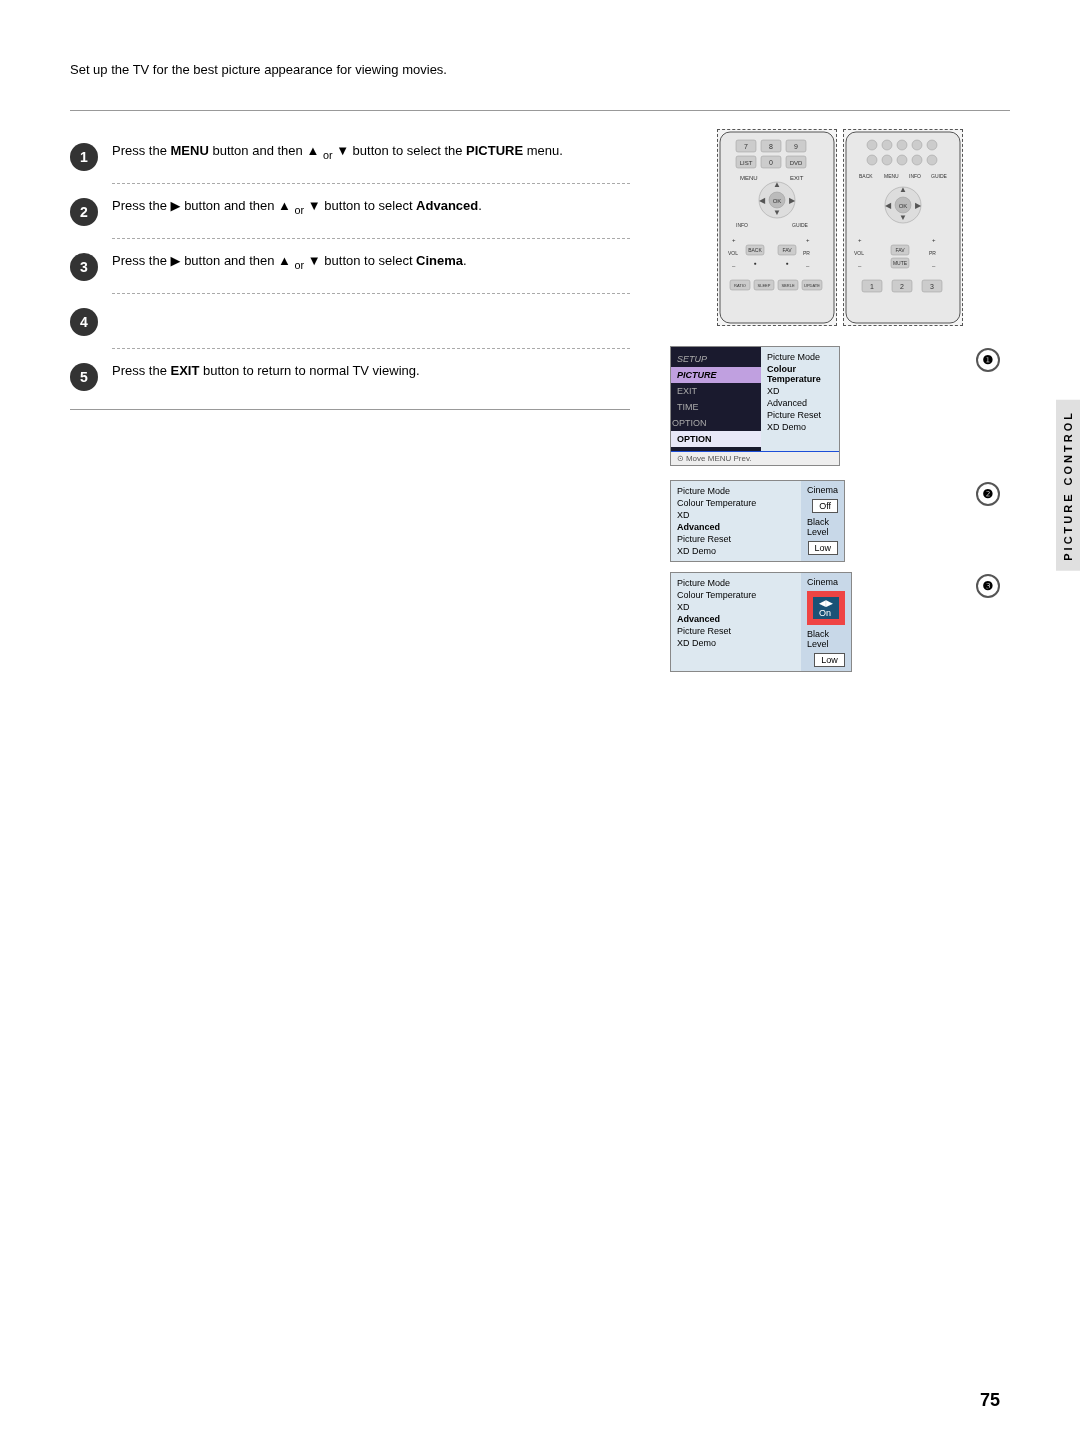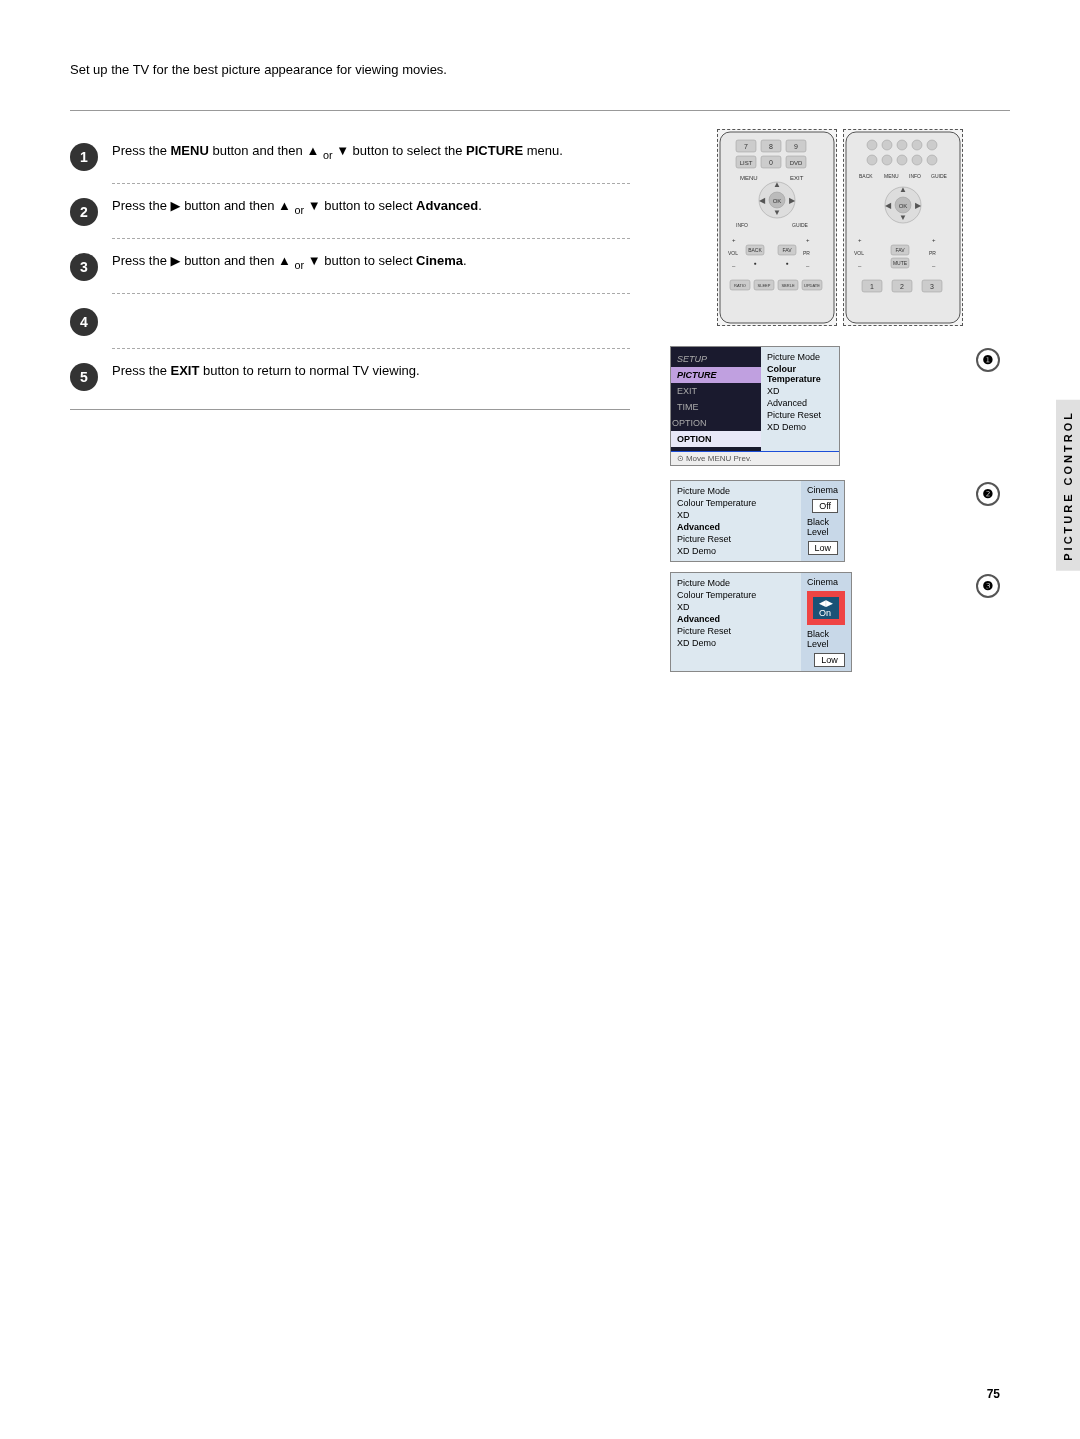--- a/index.html
+++ b/index.html
@@ -231,23 +231,23 @@
       color: #fff;
       border: 6px solid #ef4444;
       font-size: 9px;
       padding: 1px 6px;
       display: inline-block;
     }
 
     
     .page-number {
       position: absolute;
-      bottom: 38px;
+      bottom: 28px;
       right: 80px;
-      font-size: 12px;
+      font-size: 18px;
       font-weight: bold;
     }
 
     
     .picture-control-label {
       position: absolute;
       right: 0px;
       top: 400px;
       writing-mode: vertical-rl;
       transform: rotate(180deg);

